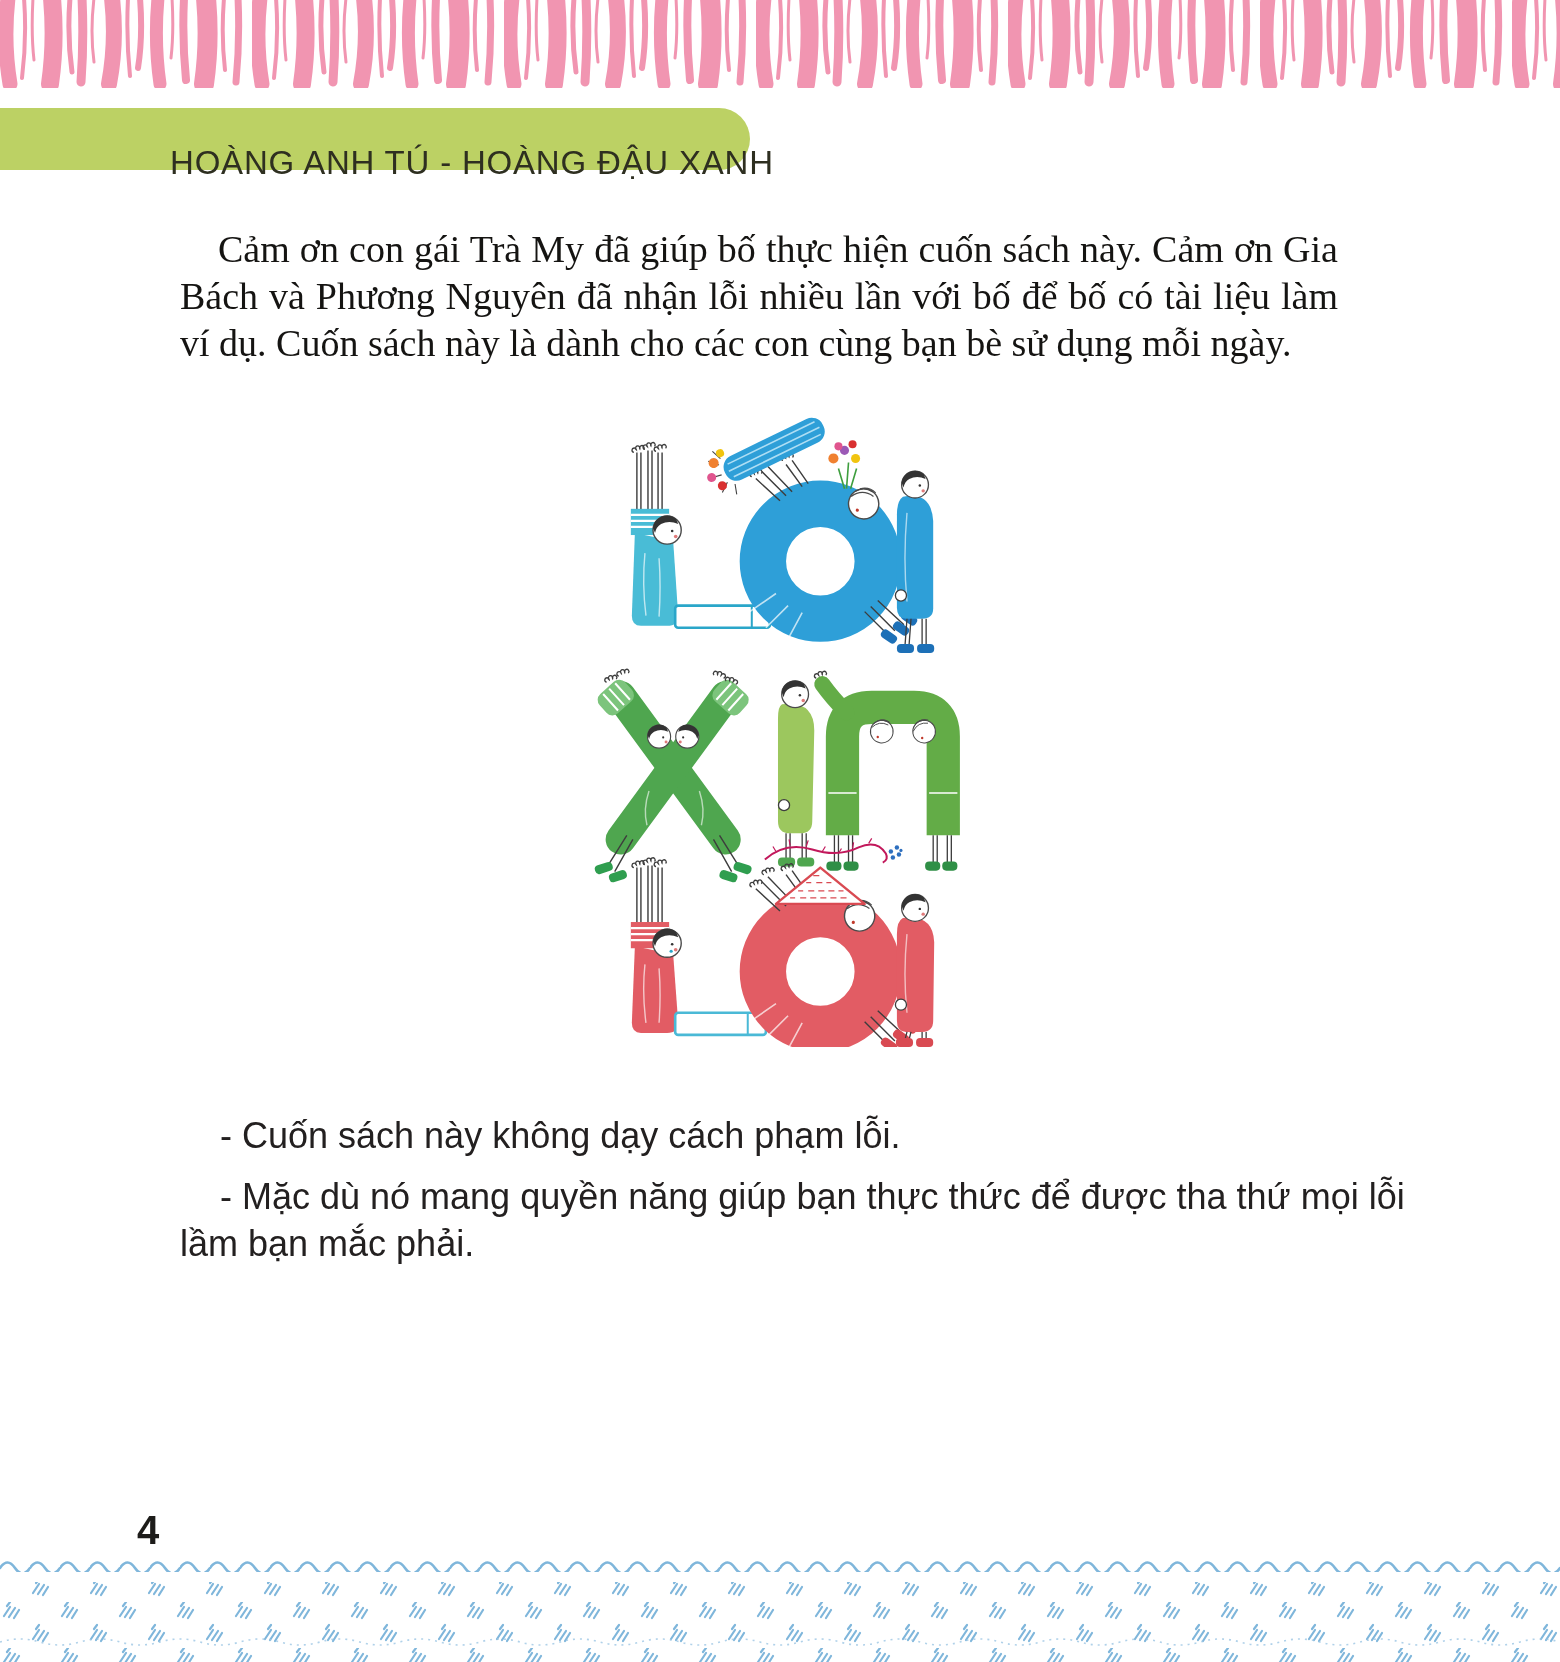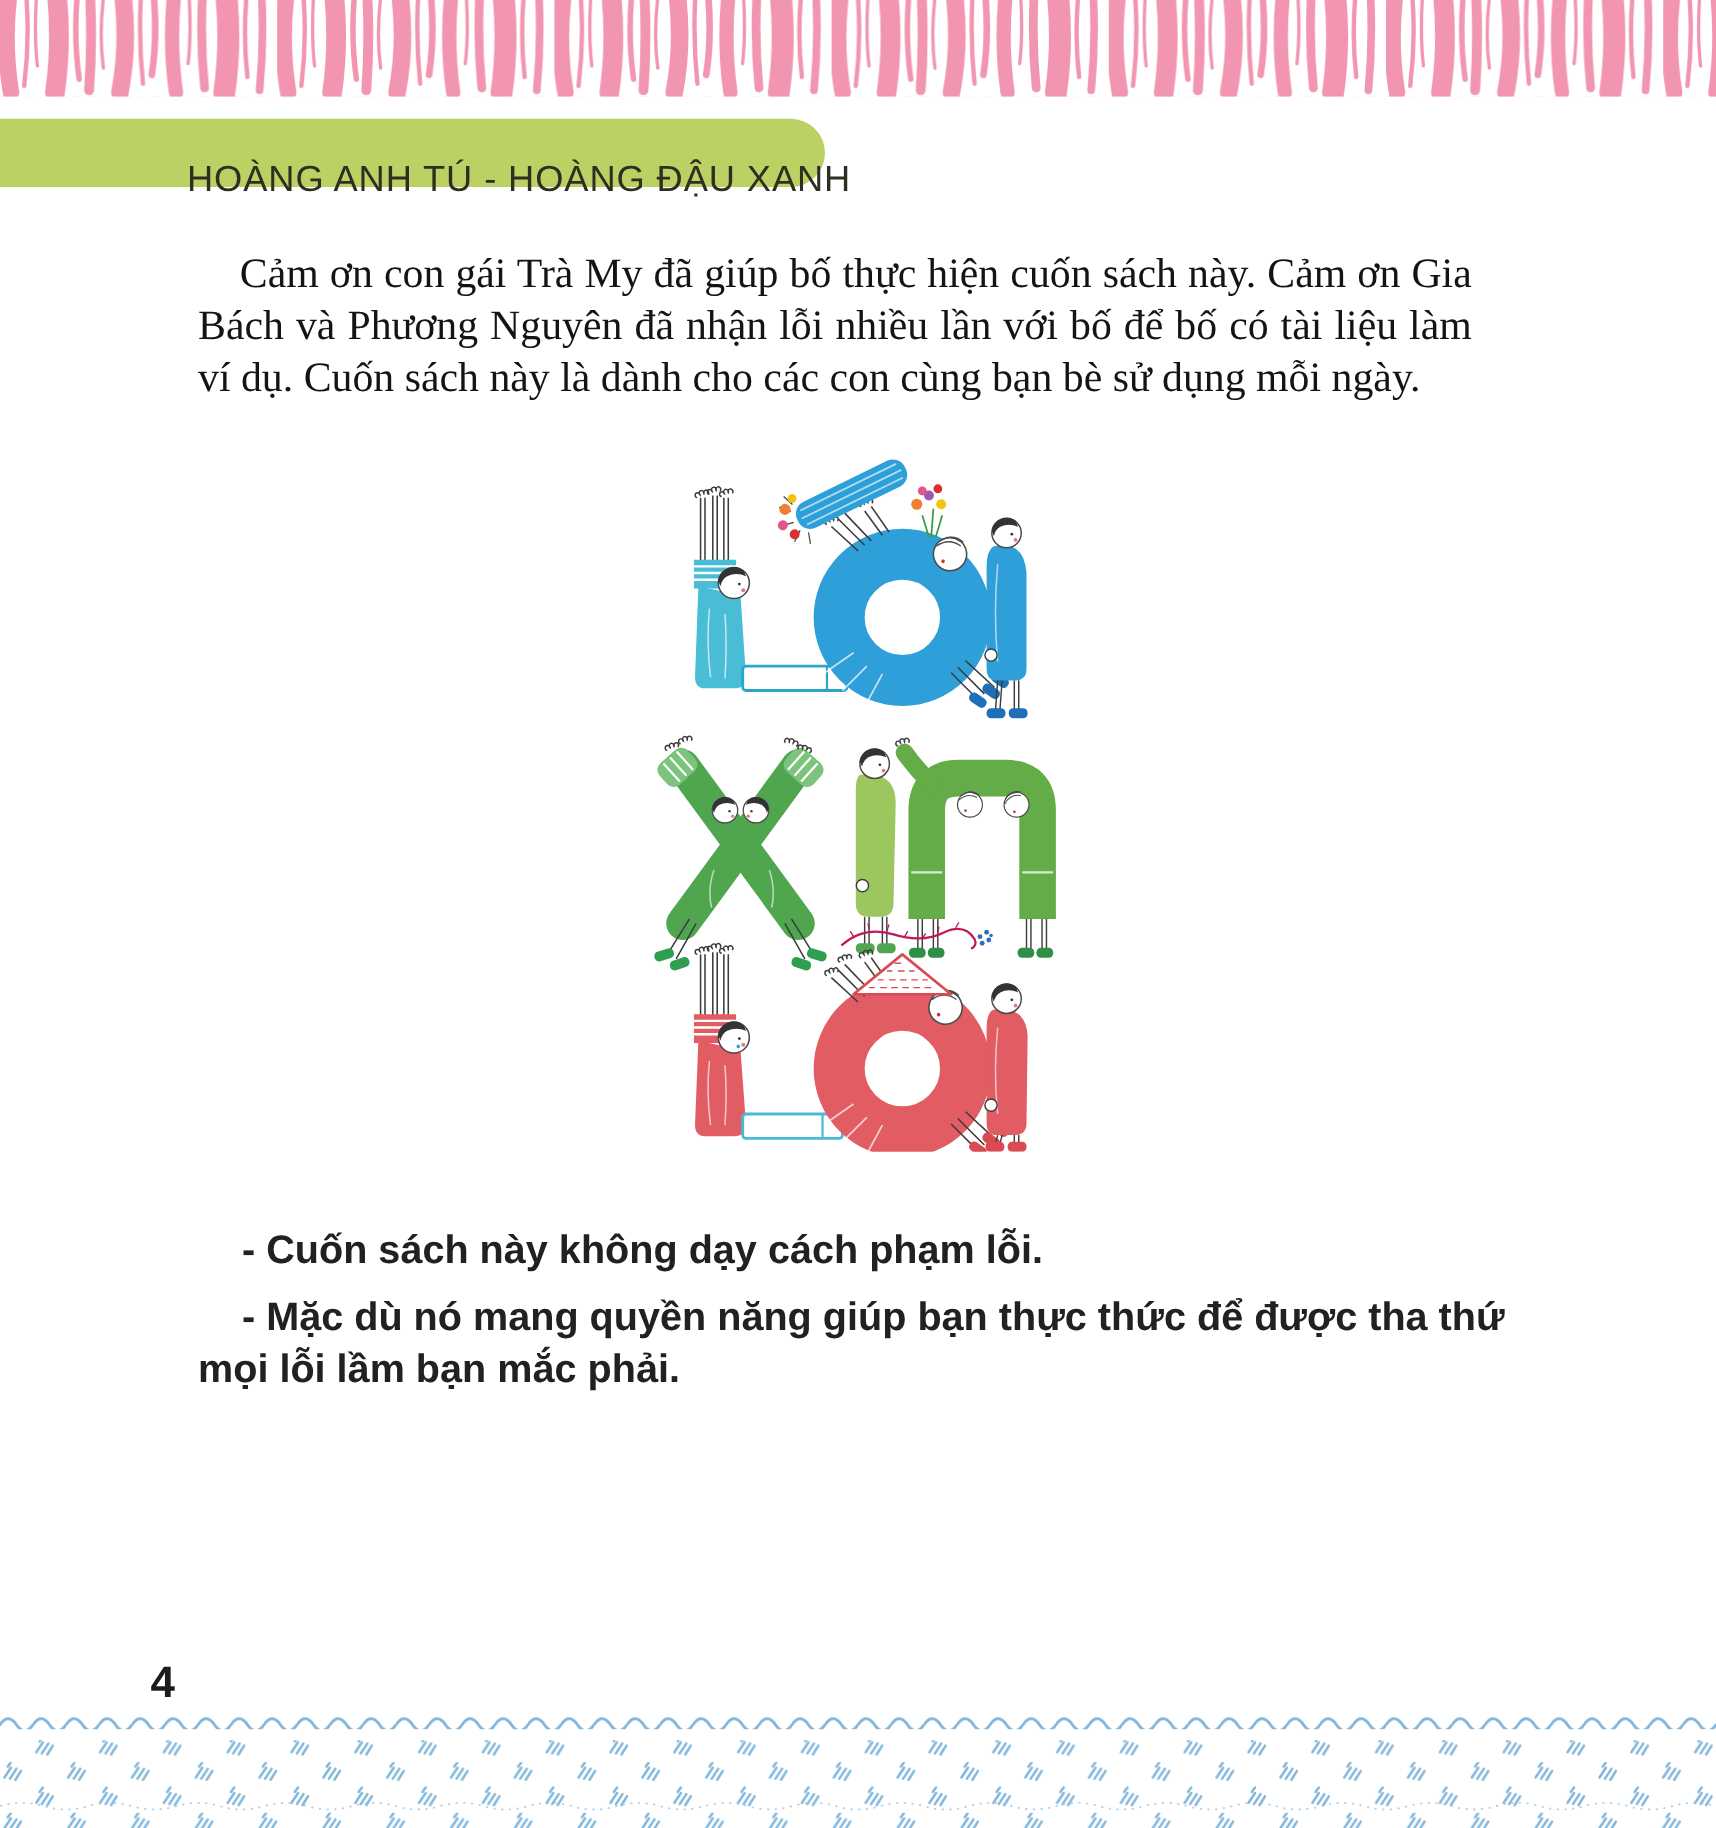--- a/index.html
+++ b/index.html
@@ -24,21 +24,21 @@
     font-family:"Liberation Serif","DejaVu Serif",serif;
     font-size:38px;line-height:47px;color:#151412;text-align:justify;
     text-indent:38px;
   }
   
   .illustration{position:absolute;left:575px;top:402px;width:410px;height:645px;}
   .visually-hidden{position:absolute;width:1px;height:1px;overflow:hidden;clip:rect(0 0 0 0);white-space:nowrap;}
   
   .bullets{
     position:absolute;left:180px;top:1112px;width:1235px;
-    font-size:36px;line-height:47px;font-weight:bold;color:#232020;
+    font-size:36px;line-height:47px;font-weight:normal;color:#232020;
   }
   .bullets p{margin:0 0 14px 0;text-indent:40px;}
   
   .page-number{
     position:absolute;left:118px;top:1508px;width:60px;text-align:center;
     font-size:40px;font-weight:bold;color:#1d1c1a;
   }
   
   .bottom-deco{position:absolute;left:0;top:1556px;width:1560px;height:106px;}
 </style>

